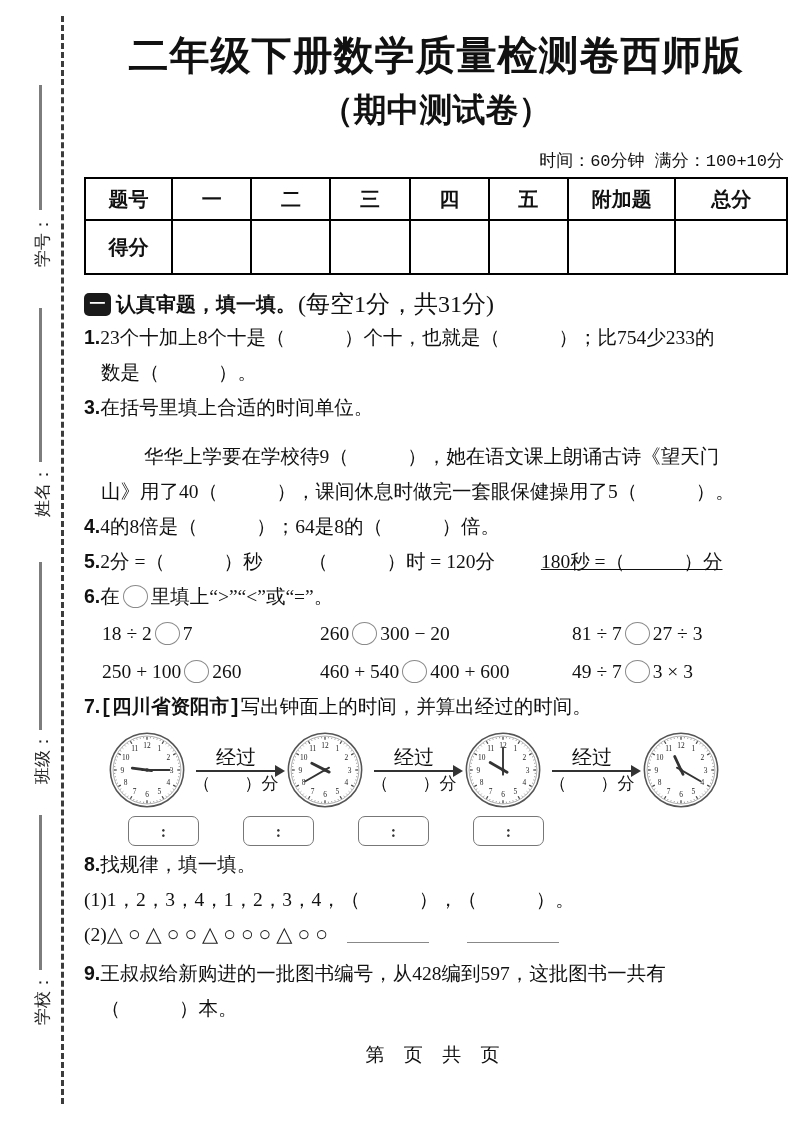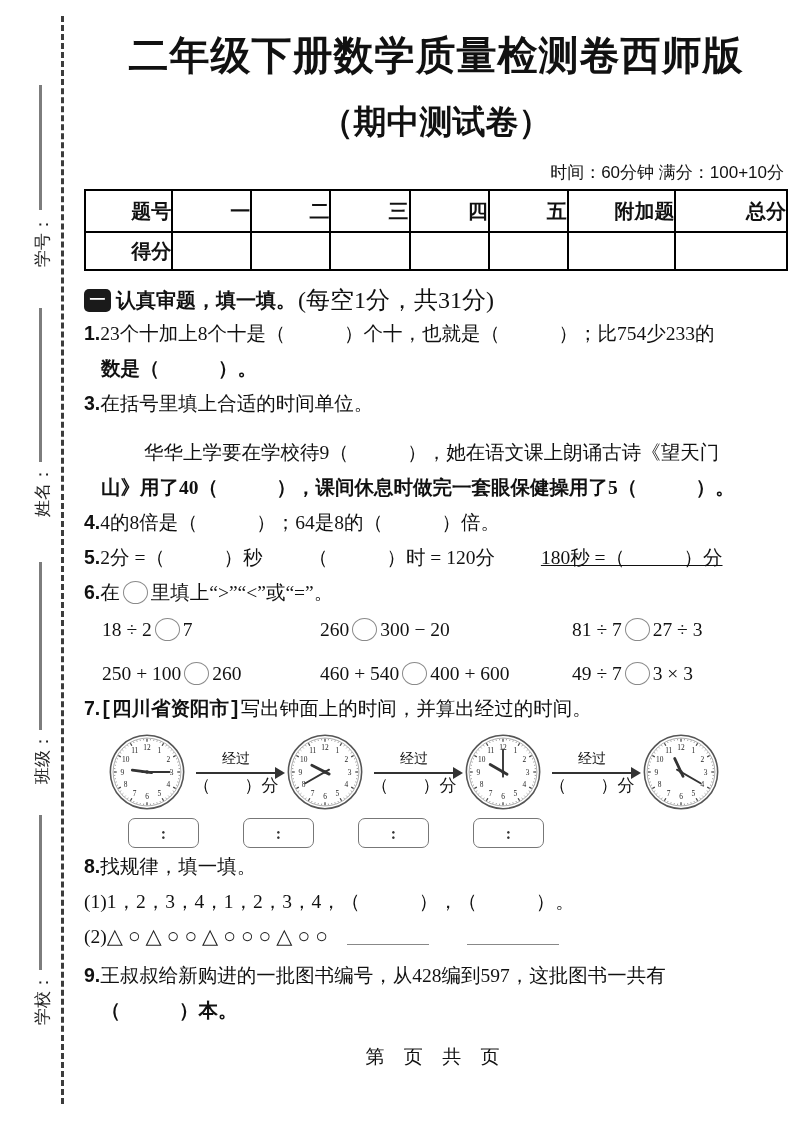--- a/index.html
+++ b/index.html
@@ -12,58 +12,58 @@
                border-left:3px dashed #3c3c3c; }
   .solid-seg { position:absolute; left:39px; width:3px; background:#7d7d7d; }
   .v-label { position:absolute; left:6px; width:72px; text-align:center;
              transform:rotate(-90deg); font-size:17px; color:#222; white-space:nowrap; }
 
   
   .content { position:absolute; left:84px; top:30px; width:704px; }
   .title { text-align:center; font-family:"Liberation Sans","DejaVu Sans",sans-serif;
            font-weight:bold; font-size:40px; letter-spacing:1px; line-height:1.25; }
   .subtitle { text-align:center; font-family:"Liberation Sans","DejaVu Sans",sans-serif;
-              font-weight:bold; font-size:33px; margin-top:20px; }
+              font-weight:bold; font-size:33px; margin-top:8px; }
   .meta { text-align:right; font-size:17px; margin:16px 4px 5px 0;
-          font-family:Liberation Sans, sans-serif; }
+          font-family:Liberation Mono, monospace; }
 
   table.score { width:100%; border-collapse:collapse; table-layout:fixed; }
-  table.score td { border:2px solid #000; text-align:right; font-size:20px;
+  table.score td { border:2px solid #000; text-align:center; font-size:20px;
                    font-weight:600; height:42px;margin-top:19px; }
-  table.score tr.score-row td { height:38px; }
+  table.score tr.score-row td { height:54px; }
   col.c-label { width:86px; } col.c-num { width:78px; }
   col.c-extra { width:106px; } col.c-total { width:110px; }
 
   .section-header { margin-top:13px; font-size:20px; display:flex; align-items:center; }
   .sec-marker { display:inline-flex; align-items:center; justify-content:center;
                 width:27px; height:23px; background:#1a1a1a; color:#fff;
                 border-radius:5px; font-weight:bold; font-size:16px; margin-right:5px; }
   .sec-title { font-weight:bold; font-size:20px; }
   .sec-note { font-size:24px; margin-left:2px; }
 
   .q { font-size:19.5px; line-height:35px; }
   .q-line { white-space:nowrap; }
   .qnum { font-family:"Liberation Sans","DejaVu Sans",sans-serif; font-weight:bold; }
-  .ind1 { padding-left:17px;font-weight:bold; }
+  .ind1 { padding-left:17px; }
   .ind2 { padding-left:60px;margin-top:14px; }
 
   .q5-row span { margin-right:46px; }
   .q5-row span:last-child { margin-right:0;text-decoration:underline; }
 
   .inline-circle { display:inline-block; width:25px; height:23px; border:1.3px solid #8a8a8a;
                    border-radius:50%; vertical-align:-5px; margin:0 3px; }
   .cmp-grid { display:grid; grid-template-columns:218px 252px 1fr; padding-left:18px;
-              row-gap:9px; margin-top:2px; }
+              row-gap:3px; margin-top:2px; }
   .cmp-item { white-space:nowrap; }
 
   .clock-row { display:flex; align-items:center; padding-left:24px; margin-top:4px; }
   .clock { width:78px; height:80px; flex:0 0 auto; }
   .arrow-group { display:flex; flex-direction:column; align-items:center; width:96px;
                  margin:0 2px; flex:0 0 auto; }
-  .arrow-label { font-size:14px; line-height:20px; }
+  .arrow-label { font-size:20px; line-height:20px; }
   .arrow-line { position:relative; width:80px; height:2px; background:#333; margin:3px 0 2px; }
   .arrow-line:after { content:""; position:absolute; right:-9px; top:-5px; width:0; height:0;
                       border-left:10px solid #333; border-top:6px solid transparent;
                       border-bottom:6px solid transparent; }
   .arrow-sub { font-size:17px; line-height:20px; white-space:nowrap; }
 
   .ansbox-row { display:flex; gap:44px; padding-left:44px; margin-top:6px; }
   .ansbox { width:71px; height:30px; border:1.5px solid #777; border-radius:7px;
             display:flex; align-items:center; justify-content:center;
             font-size:16px; font-weight:bold; color:#333; }

